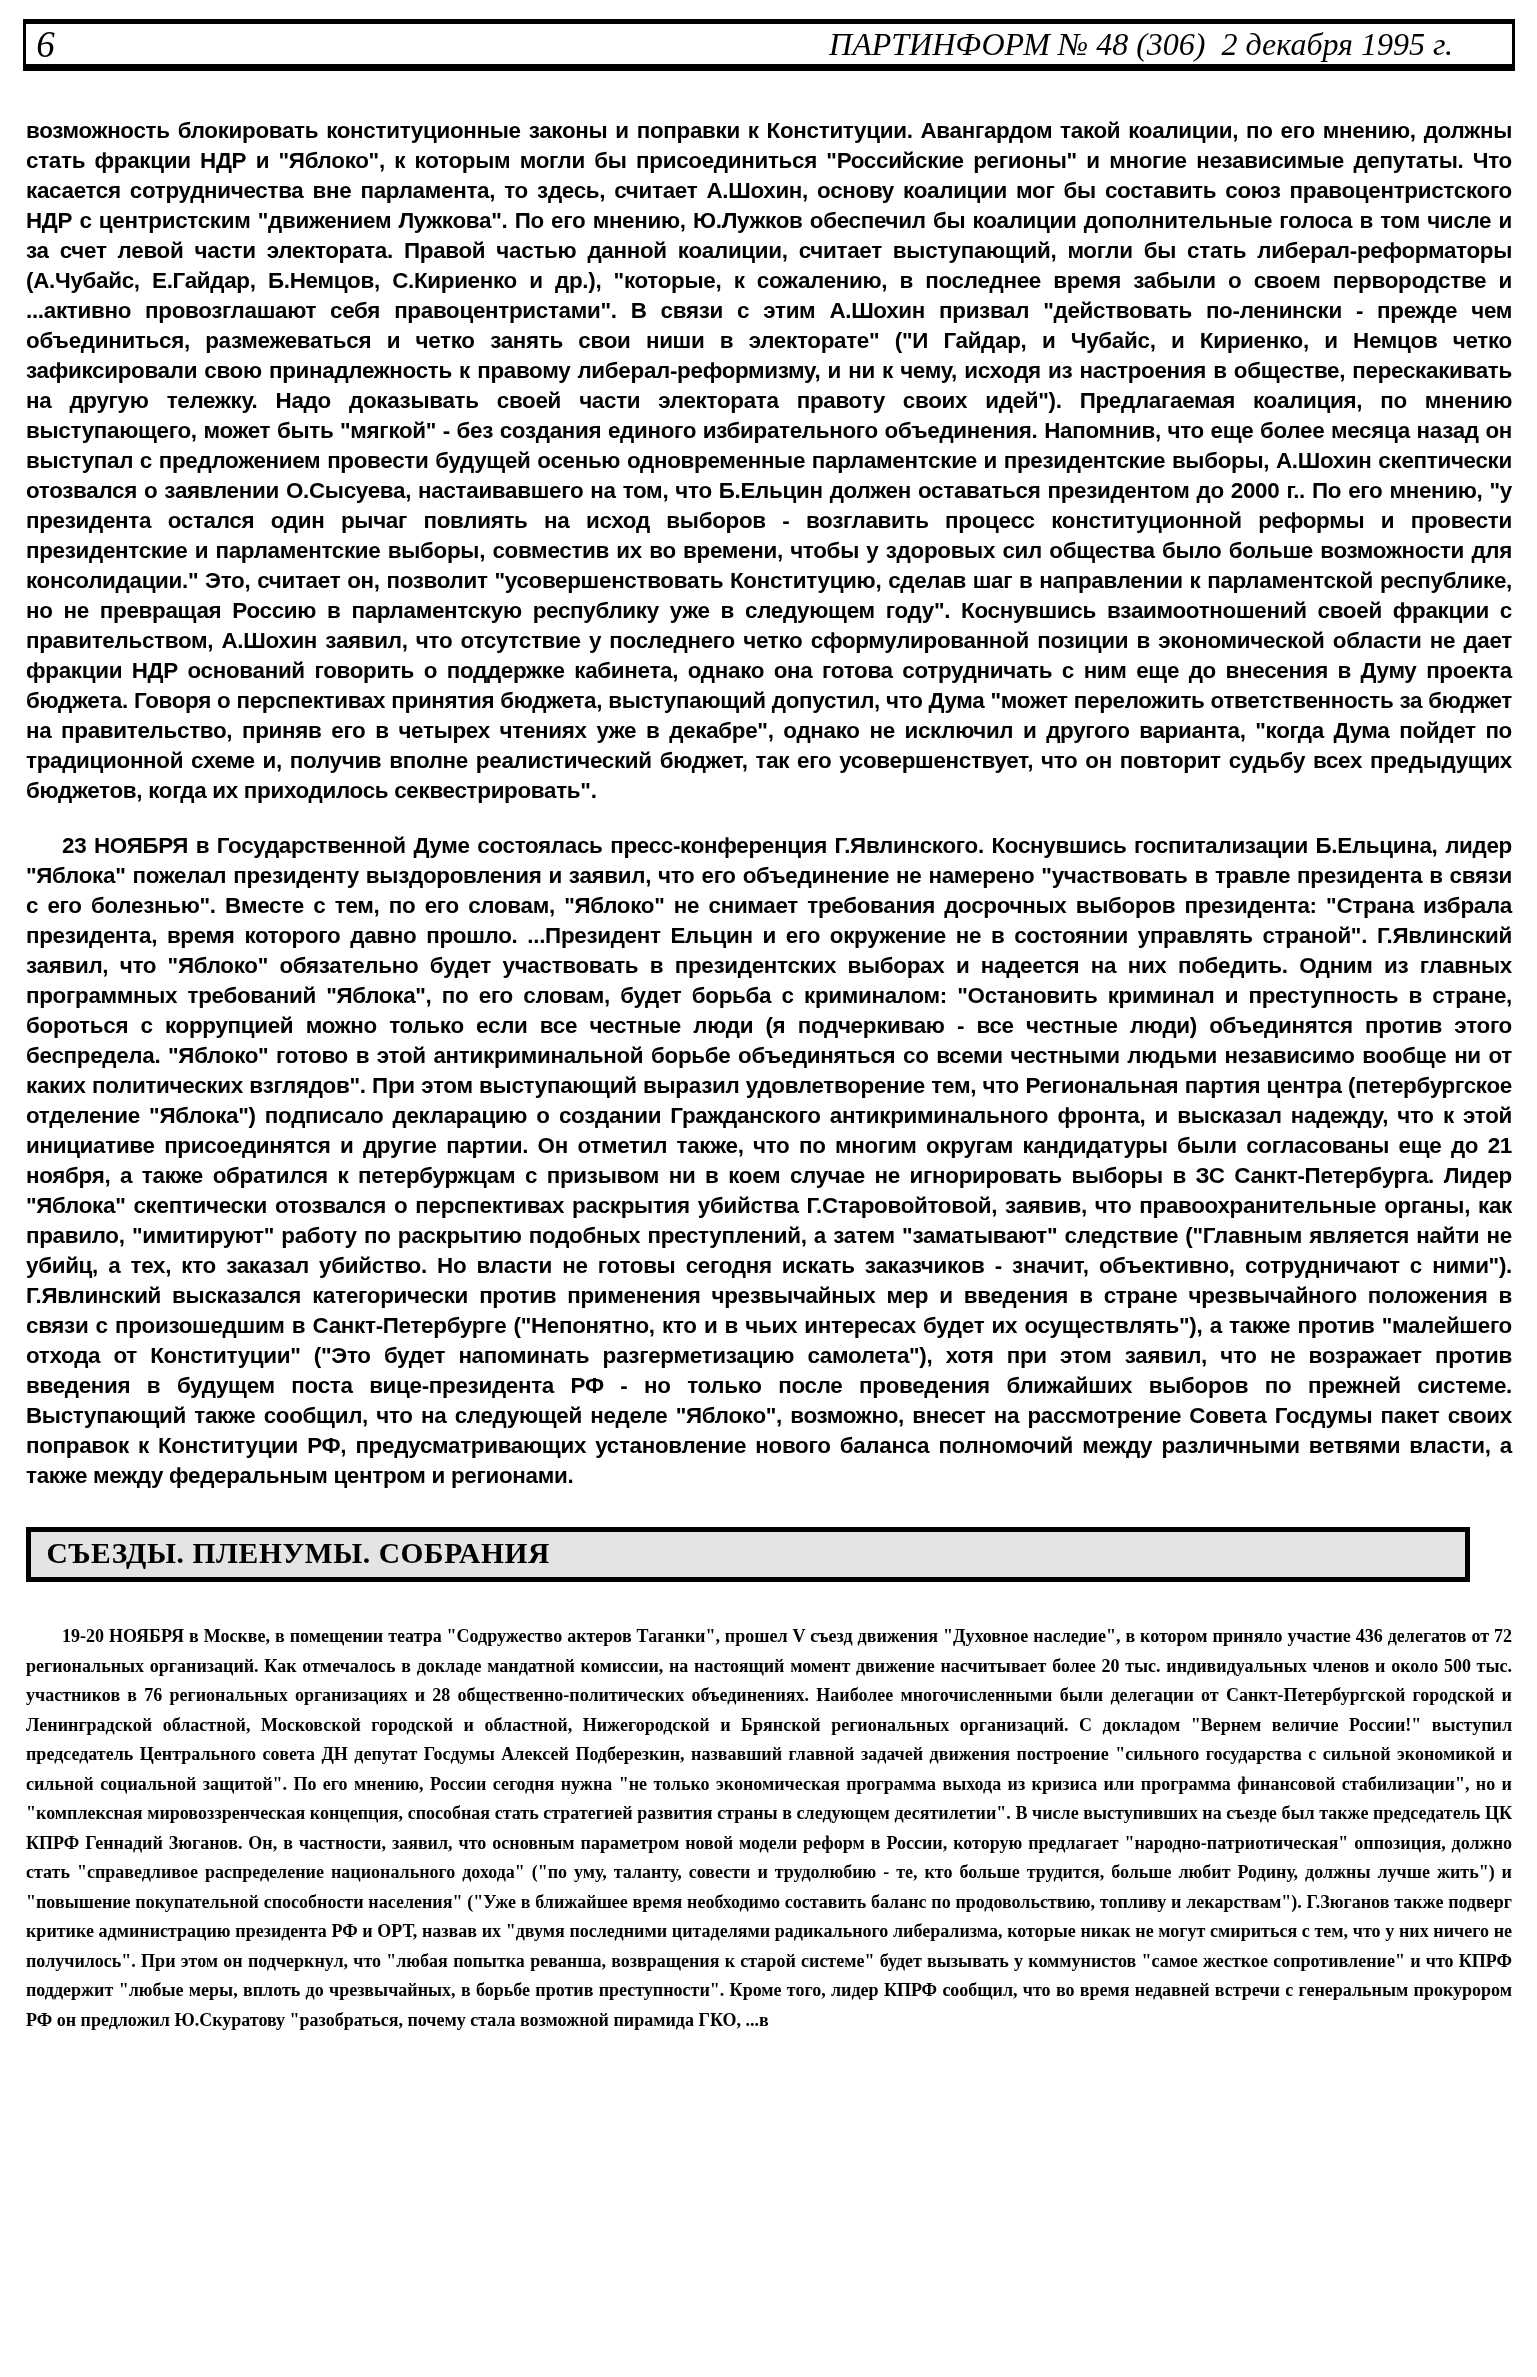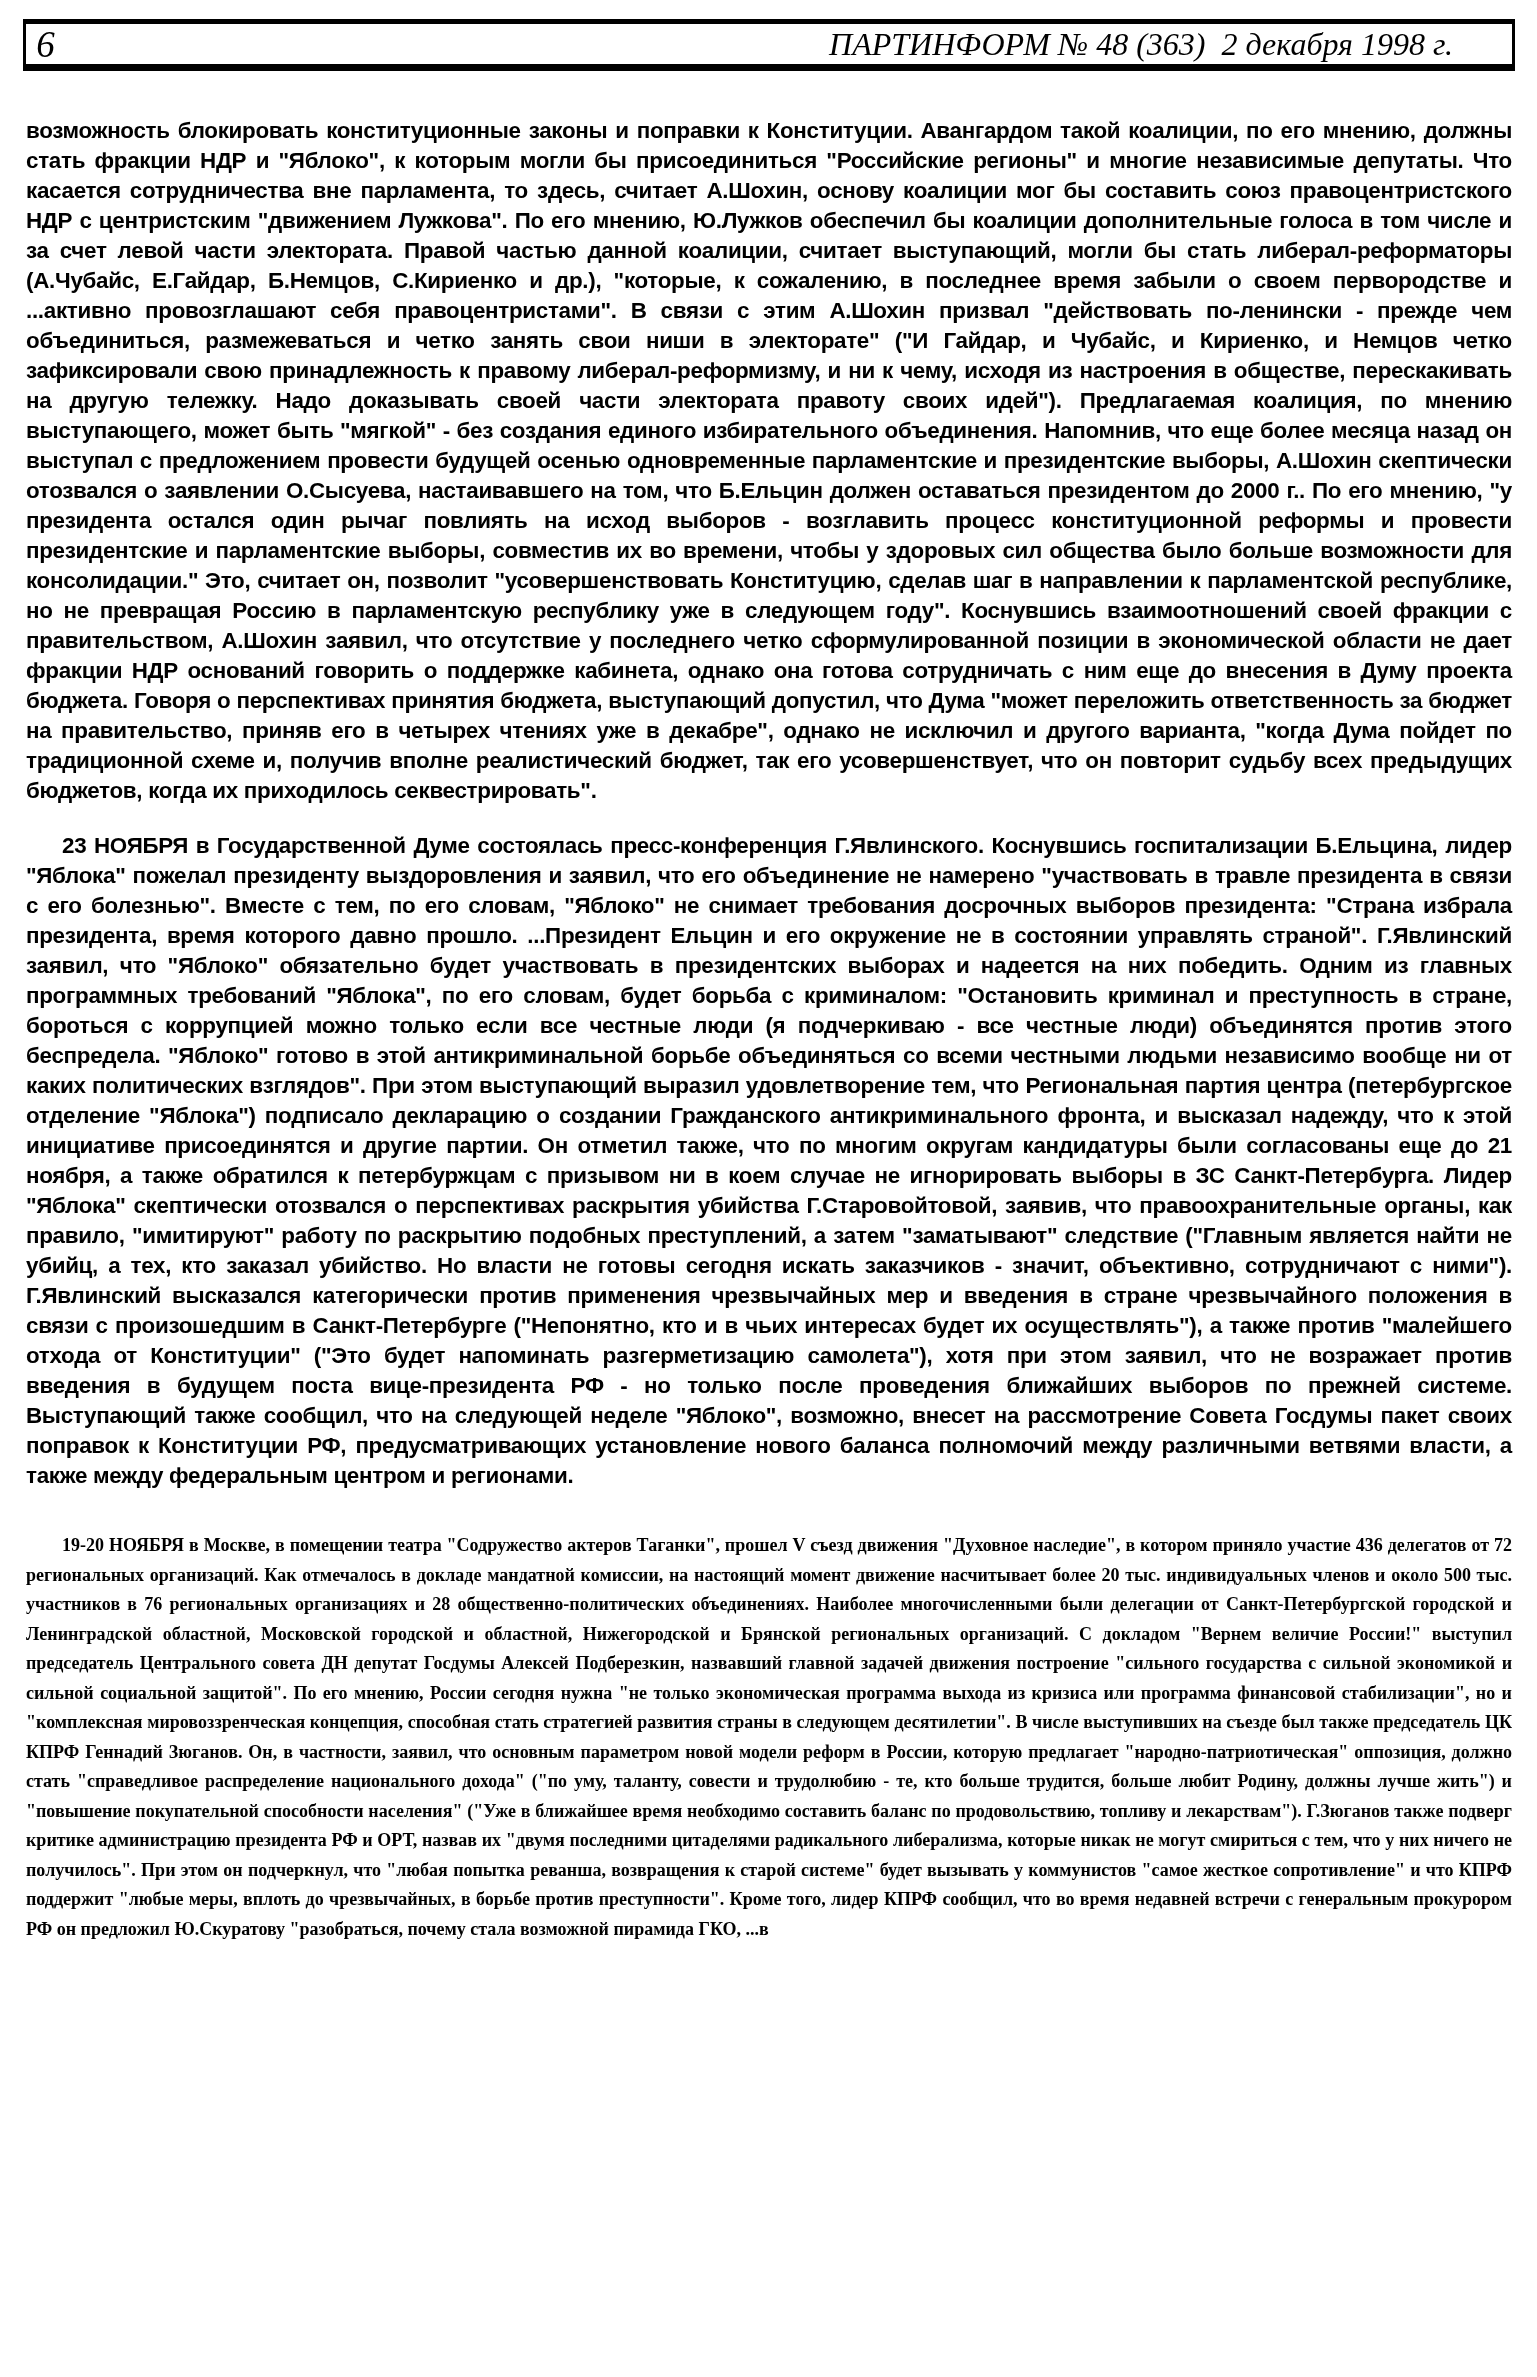--- a/index.html
+++ b/index.html
@@ -88,27 +88,30 @@
     text-indent: 36px;
   }
 </style>
 </head>
 <body>
 
 <div class="page">
 
   <div class="header-box">
     <span class="page-number">6</span>
-    <span class="issue-title">ПАРТИНФОРМ № 48 (363)  2 декабря 1998 г.</span>
+    <span class="issue-title">ПАРТИНФОРМ № 48 (306)  2 декабря 1995 г.</span>
   </div>
 
   <div class="content">
 
     <p class="par-sans first">возможность блокировать конституционные законы и поправки к Конституции. Авангардом такой коалиции, по его мнению, должны стать фракции НДР и "Яблоко", к которым могли бы присоединиться "Российские регионы" и многие независимые депутаты. Что касается сотрудничества вне парламента, то здесь, считает А.Шохин, основу коалиции мог бы составить союз правоцентристского НДР с центристским "движением Лужкова". По его мнению, Ю.Лужков обеспечил бы коалиции дополнительные голоса в том числе и за счет левой части электората. Правой частью данной коалиции, считает выступающий, могли бы стать либерал-реформаторы (А.Чубайс, Е.Гайдар, Б.Немцов, С.Кириенко и др.), "которые, к сожалению, в последнее время забыли о своем первородстве и ...активно провозглашают себя правоцентристами". В связи с этим А.Шохин призвал "действовать по-ленински - прежде чем объединиться, размежеваться и четко занять свои ниши в электорате" ("И Гайдар, и Чубайс, и Кириенко, и Немцов четко зафиксировали свою принадлежность к правому либерал-реформизму, и ни к чему, исходя из настроения в обществе, перескакивать на другую тележку. Надо доказывать своей части электората правоту своих идей"). Предлагаемая коалиция, по мнению выступающего, может быть "мягкой" - без создания единого избирательного объединения. Напомнив, что еще более месяца назад он выступал с предложением провести будущей осенью одновременные парламентские и президентские выборы, А.Шохин скептически отозвался о заявлении О.Сысуева, настаивавшего на том, что Б.Ельцин должен оставаться президентом до 2000 г.. По его мнению, "у президента остался один рычаг повлиять на исход выборов - возглавить процесс конституционной реформы и провести президентские и парламентские выборы, совместив их во времени, чтобы у здоровых сил общества было больше возможности для консолидации." Это, считает он, позволит "усовершенствовать Конституцию, сделав шаг в направлении к парламентской республике, но не превращая Россию в парламентскую республику уже в следующем году". Коснувшись взаимоотношений своей фракции с правительством, А.Шохин заявил, что отсутствие у последнего четко сформулированной позиции в экономической области не дает фракции НДР оснований говорить о поддержке кабинета, однако она готова сотрудничать с ним еще до внесения в Думу проекта бюджета. Говоря о перспективах принятия бюджета, выступающий допустил, что Дума "может переложить ответственность за бюджет на правительство, приняв его в четырех чтениях уже в декабре", однако не исключил и другого варианта, "когда Дума пойдет по традиционной схеме и, получив вполне реалистический бюджет, так его усовершенствует, что он повторит судьбу всех предыдущих бюджетов, когда их приходилось секвестрировать".</p>
 
     <p class="par-sans second">23 НОЯБРЯ в Государственной Думе состоялась пресс-конференция Г.Явлинского. Коснувшись госпитализации Б.Ельцина, лидер "Яблока" пожелал президенту выздоровления и заявил, что его объединение не намерено "участвовать в травле президента в связи с его болезнью". Вместе с тем, по его словам, "Яблоко" не снимает требования досрочных выборов президента: "Страна избрала президента, время которого давно прошло. ...Президент Ельцин и его окружение не в состоянии управлять страной". Г.Явлинский заявил, что "Яблоко" обязательно будет участвовать в президентских выборах и надеется на них победить. Одним из главных программных требований "Яблока", по его словам, будет борьба с криминалом: "Остановить криминал и преступность в стране, бороться с коррупцией можно только если все честные люди (я подчеркиваю - все честные люди) объединятся против этого беспредела. "Яблоко" готово в этой антикриминальной борьбе объединяться со всеми честными людьми независимо вообще ни от каких политических взглядов". При этом выступающий выразил удовлетворение тем, что Региональная партия центра (петербургское отделение "Яблока") подписало декларацию о создании Гражданского антикриминального фронта, и высказал надежду, что к этой инициативе присоединятся и другие партии. Он отметил также, что по многим округам кандидатуры были согласованы еще до 21 ноября, а также обратился к петербуржцам с призывом ни в коем случае не игнорировать выборы в ЗС Санкт-Петербурга. Лидер "Яблока" скептически отозвался о перспективах раскрытия убийства Г.Старовойтовой, заявив, что правоохранительные органы, как правило, "имитируют" работу по раскрытию подобных преступлений, а затем "заматывают" следствие ("Главным является найти не убийц, а тех, кто заказал убийство. Но власти не готовы сегодня искать заказчиков - значит, объективно, сотрудничают с ними"). Г.Явлинский высказался категорически против применения чрезвычайных мер и введения в стране чрезвычайного положения в связи с произошедшим в Санкт-Петербурге ("Непонятно, кто и в чьих интересах будет их осуществлять"), а также против "малейшего отхода от Конституции" ("Это будет напоминать разгерметизацию самолета"), хотя при этом заявил, что не возражает против введения в будущем поста вице-президента РФ - но только после проведения ближайших выборов по прежней системе. Выступающий также сообщил, что на следующей неделе "Яблоко", возможно, внесет на рассмотрение Совета Госдумы пакет своих поправок к Конституции РФ, предусматривающих установление нового баланса полномочий между различными ветвями власти, а также между федеральным центром и регионами.</p>
 
+    <div class="section-box">
+      <h2 class="section-title">СЪЕЗДЫ. ПЛЕНУМЫ. СОБРАНИЯ</h2>
+    </div>
 
     <p class="par-serif">19-20 НОЯБРЯ в Москве, в помещении театра "Содружество актеров Таганки", прошел V съезд движения "Духовное наследие", в котором приняло участие 436 делегатов от 72 региональных организаций. Как отмечалось в докладе мандатной комиссии, на настоящий момент движение насчитывает более 20 тыс. индивидуальных членов и около 500 тыс. участников в 76 региональных организациях и 28 общественно-политических объединениях. Наиболее многочисленными были делегации от Санкт-Петербургской городской и Ленинградской областной, Московской городской и областной, Нижегородской и Брянской региональных организаций. С докладом "Вернем величие России!" выступил председатель Центрального совета ДН депутат Госдумы Алексей Подберезкин, назвавший главной задачей движения построение "сильного государства с сильной экономикой и сильной социальной защитой". По его мнению, России сегодня нужна "не только экономическая программа выхода из кризиса или программа финансовой стабилизации", но и "комплексная мировоззренческая концепция, способная стать стратегией развития страны в следующем десятилетии". В числе выступивших на съезде был также председатель ЦК КПРФ Геннадий Зюганов. Он, в частности, заявил, что основным параметром новой модели реформ в России, которую предлагает "народно-патриотическая" оппозиция, должно стать "справедливое распределение национального дохода" ("по уму, таланту, совести и трудолюбию - те, кто больше трудится, больше любит Родину, должны лучше жить") и "повышение покупательной способности населения" ("Уже в ближайшее время необходимо составить баланс по продовольствию, топливу и лекарствам"). Г.Зюганов также подверг критике администрацию президента РФ и ОРТ, назвав их "двумя последними цитаделями радикального либерализма, которые никак не могут смириться с тем, что у них ничего не получилось". При этом он подчеркнул, что "любая попытка реванша, возвращения к старой системе" будет вызывать у коммунистов "самое жесткое сопротивление" и что КПРФ поддержит "любые меры, вплоть до чрезвычайных, в борьбе против преступности". Кроме того, лидер КПРФ сообщил, что во время недавней встречи с генеральным прокурором РФ он предложил Ю.Скуратову "разобраться, почему стала возможной пирамида ГКО, ...в</p>
 
   </div>
 </div>
 
 
 </body></html>

